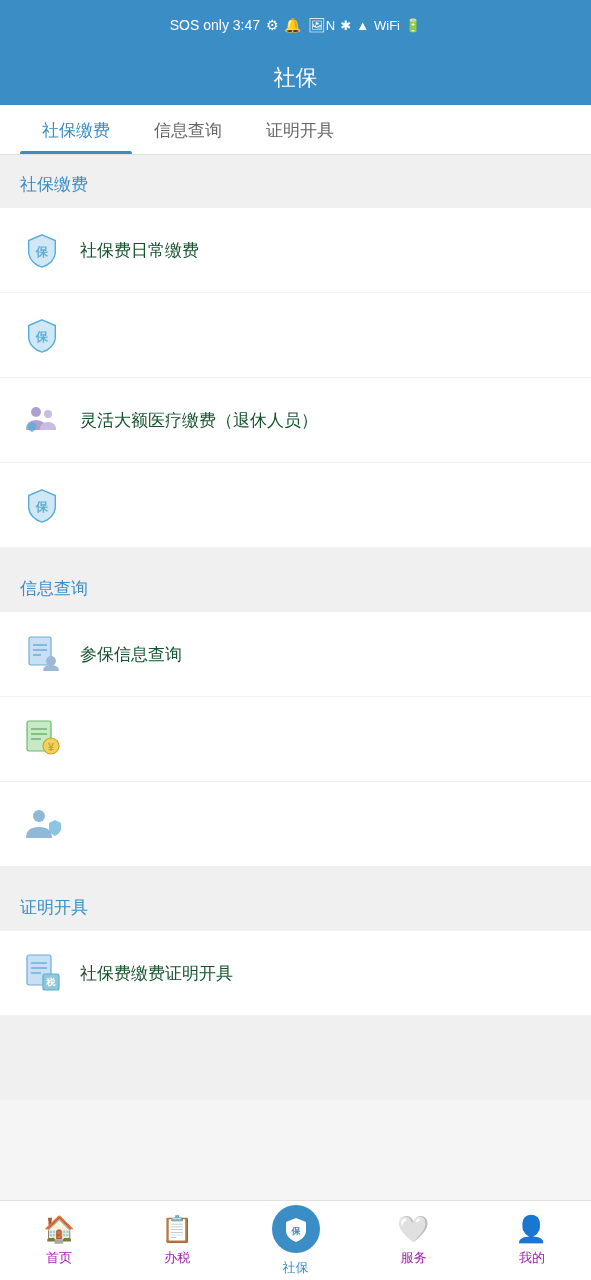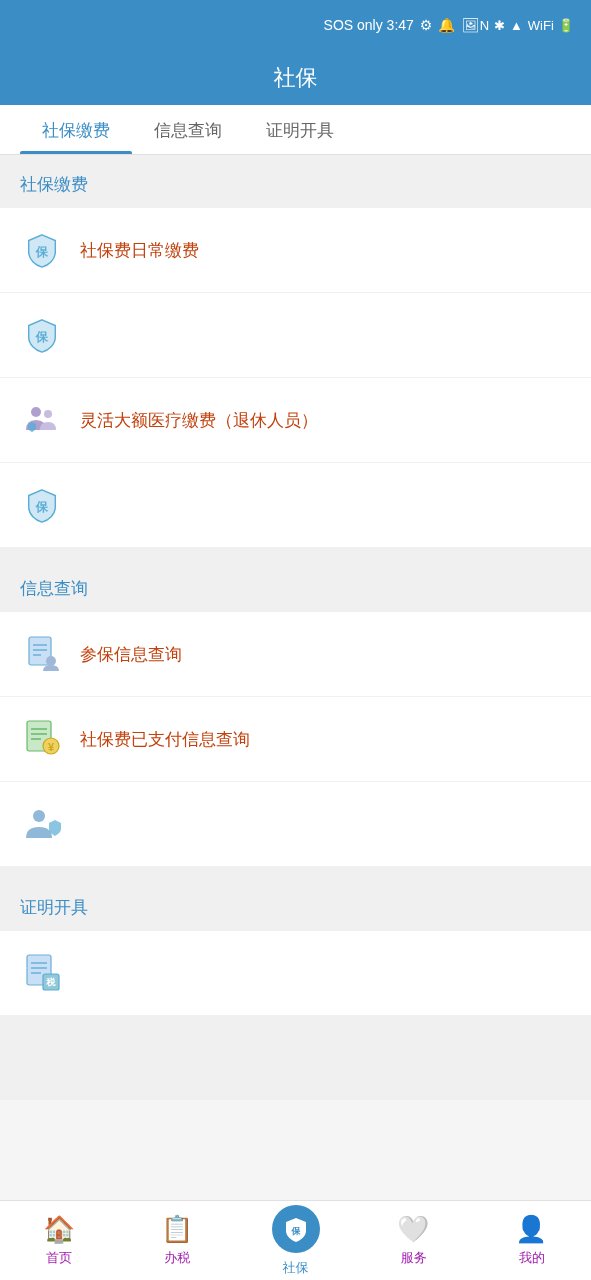--- a/index.html
+++ b/index.html
@@ -11,21 +11,21 @@
       background: #f5f5f5;
       position: relative;
     }
 
     
     .status-bar {
       background: #3a8dc5;
       height: 50px;
       display: flex;
       align-items: center;
-      justify-content: flex-end;
+      justify-content: center;
       padding: 0 16px;
       color: white;
       font-size: 14px;
     }
     .status-left {
       display: flex;
       align-items: center;
       gap: 6px;
     }
     .status-right {
@@ -119,21 +119,21 @@
       height: 44px;
       margin-right: 16px;
       display: flex;
       align-items: center;
       justify-content: center;
       flex-shrink: 0;
     }
 
     .item-label {
       font-size: 17px;
-      color: #c2410c;
+      color: #14532d;
     }
 
     
     .shield-icon-svg {
       width: 38px;
       height: 38px;
     }
 
     
     .bottom-nav {
@@ -288,21 +288,20 @@
 
           <rect x="6" y="3" width="24" height="30" rx="2" fill="#c8e8c8" stroke="#6ab86a" stroke-width="1.2"></rect>
           <line x1="10" y1="11" x2="26" y2="11" stroke="#6ab86a" stroke-width="1.5"></line>
           <line x1="10" y1="16" x2="26" y2="16" stroke="#6ab86a" stroke-width="1.5"></line>
           <line x1="10" y1="21" x2="20" y2="21" stroke="#6ab86a" stroke-width="1.5"></line>
 
           <circle cx="30" cy="28" r="8" fill="#f0d060" stroke="#c8a820" stroke-width="1.2"></circle>
           <text x="30" y="33" text-anchor="middle" font-size="11" fill="#c8a820" font-weight="bold">¥</text>
         </svg>
       </div>
-      <span class="item-label">社保费已支付信息查询</span>
     </div>
     <div class="list-item">
       <div class="item-icon">
         <svg width="42" height="42" viewBox="0 0 42 42" fill="none">
 
           <circle cx="18" cy="13" r="6" fill="#90b8d8"></circle>
           <path d="M5 35 Q5 24 18 24 Q31 24 31 35" fill="#90b8d8"></path>
 
           <path d="M28 20 L34 17 L40 20 L40 26 C40 30 34 33 34 33 C34 33 28 30 28 26 Z" fill="#5aadd6" opacity="0.7"></path>
         </svg>
@@ -322,20 +321,21 @@
 
           <rect x="6" y="3" width="24" height="30" rx="2" fill="#c8dff5" stroke="#6ab0d8" stroke-width="1.2"></rect>
           <line x1="10" y1="11" x2="26" y2="11" stroke="#6ab0d8" stroke-width="1.5"></line>
           <line x1="10" y1="16" x2="26" y2="16" stroke="#6ab0d8" stroke-width="1.5"></line>
           <line x1="10" y1="21" x2="20" y2="21" stroke="#6ab0d8" stroke-width="1.5"></line>
 
           <rect x="22" y="22" width="16" height="16" rx="2" fill="#90c8d8" stroke="#5aadd6" stroke-width="1.2"></rect>
           <text x="30" y="33" text-anchor="middle" font-size="9" fill="white" font-weight="bold">税</text>
         </svg>
       </div>
+      <span class="item-label">社保费缴费证明开具</span>
     </div>
   </div>
 
   <div class="bottom-spacer"></div>
 </div>
 
 <div class="bottom-nav">
   <div class="nav-item">
     <span class="nav-icon">🏠</span>
     <span class="nav-label">首页</span>

